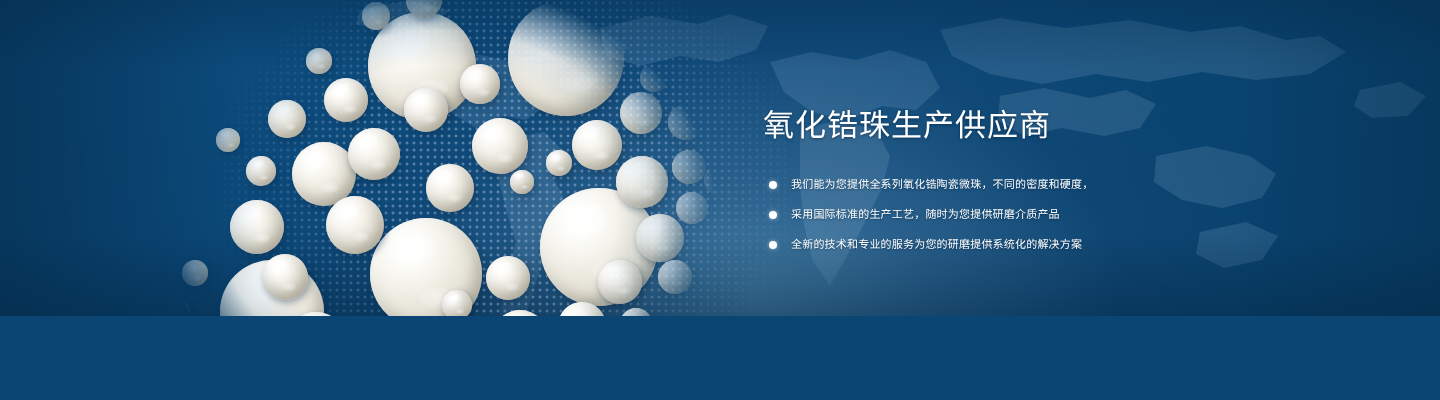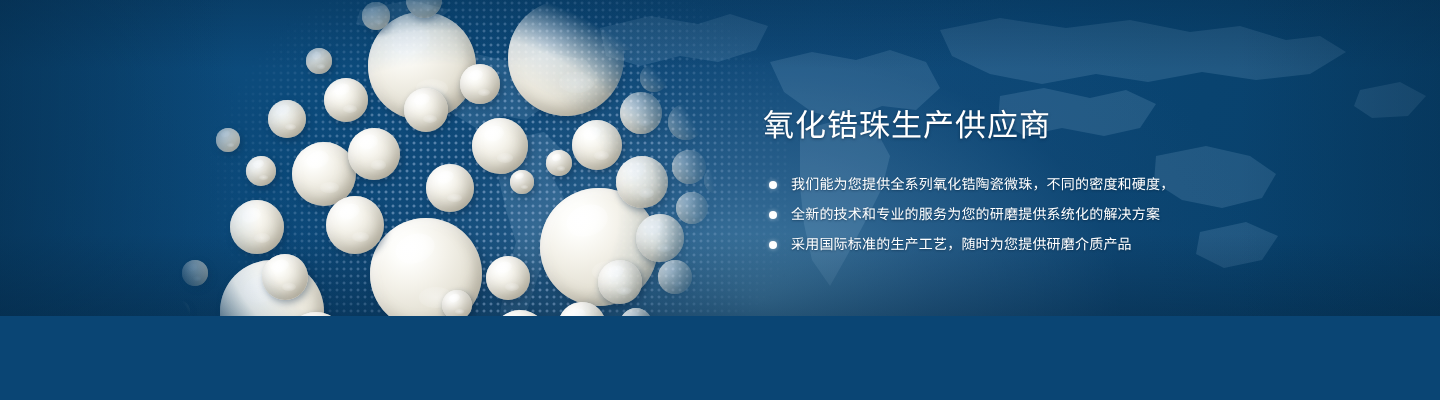--- a/index.html
+++ b/index.html
@@ -141,21 +141,21 @@
   .bullets {
     list-style: none;
     margin: 0;
     padding: 0;
   }
   .bullet {
     position: relative;
     padding-left: 28px;
     margin-bottom: 9px;
     color: #ffffff;
-    font-size: 14px;
+    font-size: 11px;
     line-height: 21px;
     letter-spacing: 0.2px;
     text-shadow: 0 1px 2px rgba(3,30,55,0.5);
   }
   .bullet:last-child { margin-bottom: 0; }
   .bullet .dot {
     position: absolute;
     left: 6px;
     top: 7px;
     width: 8px;
@@ -271,24 +271,24 @@
 
     <ul class="bullets">
 
       <li class="bullet">
         <span class="dot"></span>
         <span class="ln">我们能为您提供全系列氧化锆陶瓷微珠，不同的密度和硬度，</span>
       </li>
 
       <li class="bullet">
         <span class="dot"></span>
+        <span class="ln">采用国际标准的生产工艺，随时为您提供研磨介质产品</span>
+      </li>
+
+      <li class="bullet">
+        <span class="dot"></span>
         <span class="ln">全新的技术和专业的服务为您的研磨提供系统化的解决方案</span>
       </li>
 
-      <li class="bullet">
-        <span class="dot"></span>
-        <span class="ln">采用国际标准的生产工艺，随时为您提供研磨介质产品</span>
-      </li>
-
     </ul>
   </div>
 
 </div>
 
 </body></html>

